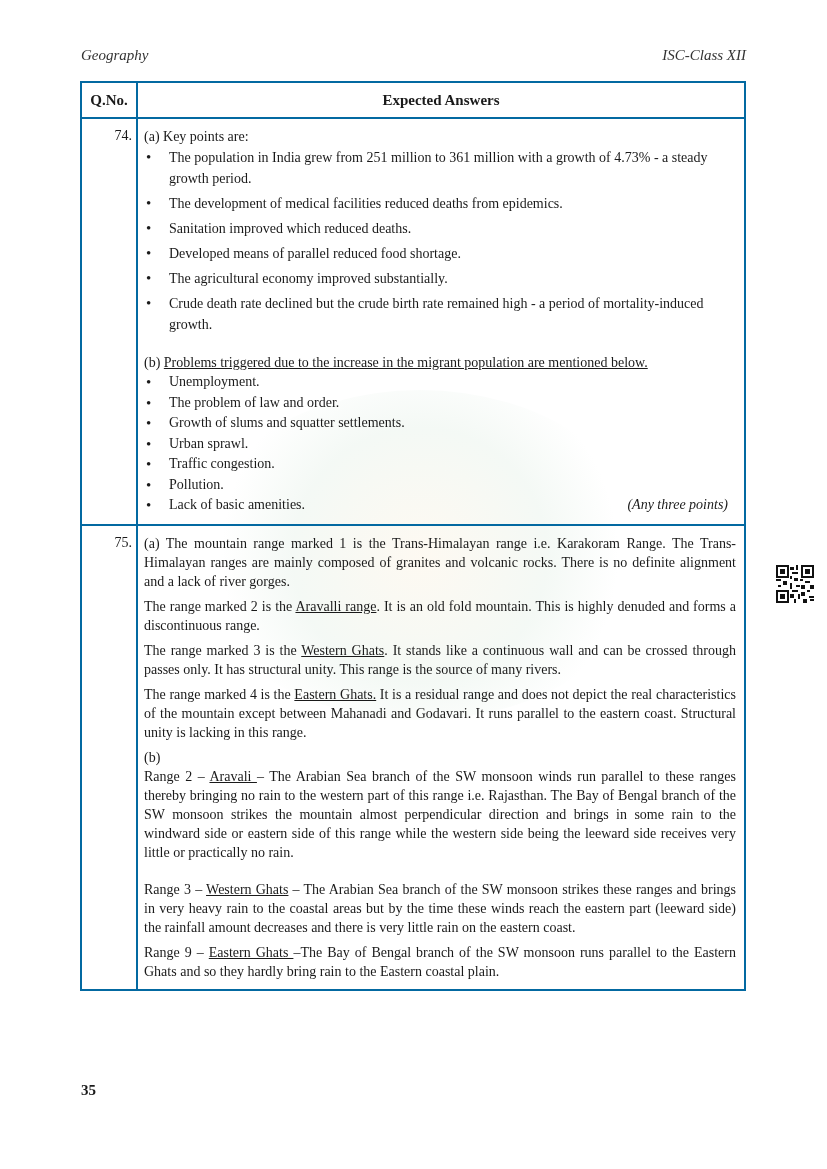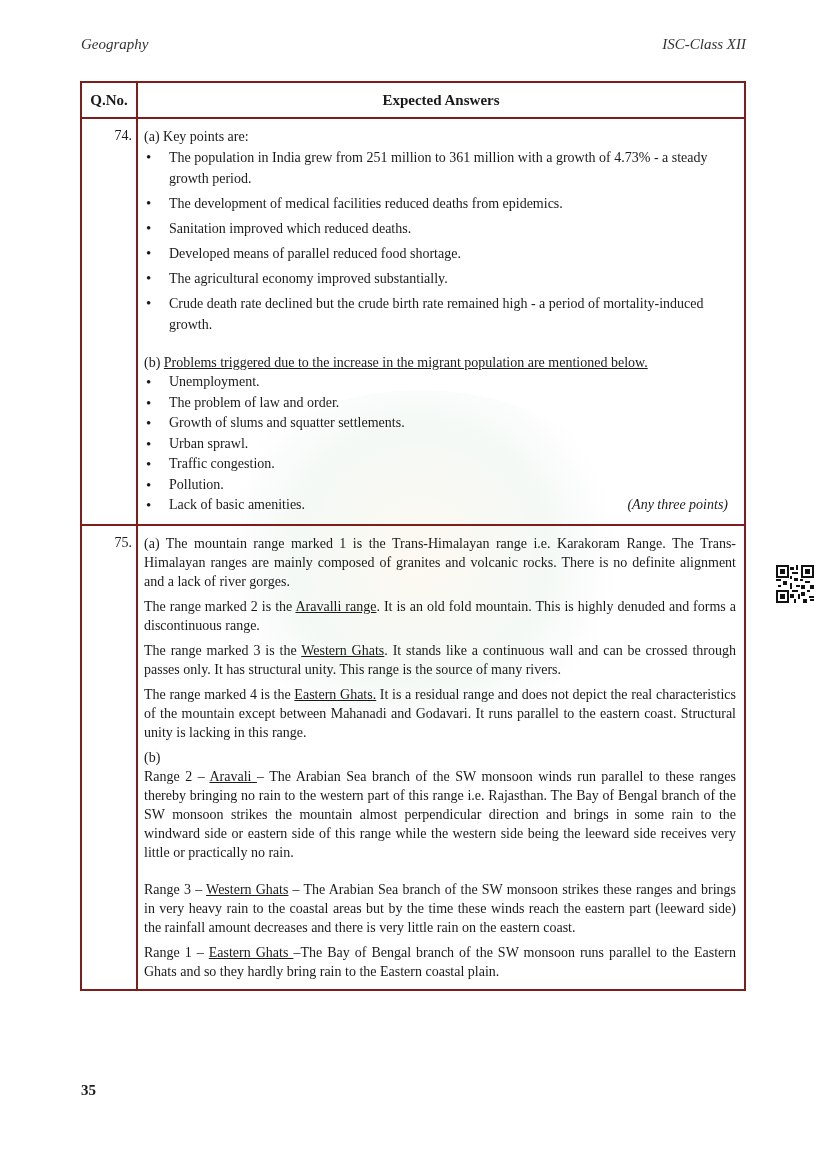--- a/index.html
+++ b/index.html
@@ -2,31 +2,31 @@
 <html><head>
 <meta charset="utf-8">
 <style>
   html, body { margin: 0; padding: 0; background: #ffffff; }
   body {
     width: 827px; height: 1169px; position: relative; overflow: hidden;
     font-family: "Liberation Serif", "DejaVu Serif", serif;
     color: #1a1a1a;
   }
   .running-head {
-    position: absolute; top: 36px; left: 81px; right: 81px;
+    position: absolute; top: 47px; left: 81px; right: 81px;
     display: flex; justify-content: space-between;
     font-style: italic; font-size: 15px; color: #333;
   }
   .answer-table {
     position: absolute; top: 81px; left: 80px; width: 666px;
     border-collapse: collapse;
     border: 2px solid #3d6b98;
   }
   .answer-table td, .answer-table th {
-    border: 2px solid #7f1d1d;
+    border: 2px solid #0369a1;
     vertical-align: top;
   }
   .answer-table th {
     height: 34px; font-size: 15px; font-weight: bold; text-align: center;
     vertical-align: middle; padding: 0;
   }
   .qno-col { width: 54px; }
   .qno {
     text-align: right; padding: 9px 4px 0 16px; font-size: 14px;
   }
@@ -111,21 +111,21 @@
     <tr>
       <td class="qno">75.</td>
       <td class="ans">
         <p>(a) The mountain range marked 1 is the Trans-Himalayan range i.e. Karakoram Range. The Trans-Himalayan ranges are mainly composed of granites and volcanic rocks. There is no definite alignment and a lack of river gorges.</p>
         <p><span>The range marked 2 is the </span><span class="u">Aravalli range</span><span>. It is an old fold mountain. This is highly denuded and forms a discontinuous range.</span></p>
         <p><span>The range marked 3 is the </span><span class="u">Western Ghats</span><span>. It stands like a continuous wall and can be crossed through passes only. It has structural unity. This range is the source of many rivers.</span></p>
         <p><span>The range marked 4 is the </span><span class="u">Eastern Ghats.</span><span> It is a residual range and does not depict the real characteristics of the mountain except between Mahanadi and Godavari. It runs parallel to the eastern coast. Structural unity is lacking in this range.</span></p>
         <div>(b)</div>
         <p style="margin-bottom:18px;"><span>Range 2 – </span><span class="u">Aravali </span><span>– The Arabian Sea branch of the SW monsoon winds run parallel to these ranges thereby bringing no rain to the western part of this range i.e. Rajasthan. The Bay of Bengal branch of the SW monsoon strikes the mountain almost perpendicular direction and brings in some rain to the windward side or eastern side of this range while the western side being the leeward side receives very little or practically no rain.</span></p>
         <p><span>Range 3 – </span><span class="u">Western Ghats</span><span> – The Arabian Sea branch of the SW monsoon strikes these ranges and brings in very heavy rain to the coastal areas but by the time these winds reach the eastern part (leeward side) the rainfall amount decreases and there is very little rain on the eastern coast.</span></p>
-        <p style="margin-bottom:0;"><span>Range 1 – </span><span class="u">Eastern Ghats </span><span>–The Bay of Bengal branch of the SW monsoon runs parallel to the Eastern Ghats and so they hardly bring rain to the Eastern coastal plain.</span></p>
+        <p style="margin-bottom:0;"><span>Range 9 – </span><span class="u">Eastern Ghats </span><span>–The Bay of Bengal branch of the SW monsoon runs parallel to the Eastern Ghats and so they hardly bring rain to the Eastern coastal plain.</span></p>
       </td>
     </tr>
   </tbody>
 </table>
 
 <svg class="qr" viewBox="0 0 21 21" shape-rendering="crispEdges">
   <rect x="0" y="0" width="21" height="21" fill="#fff"></rect>
   <g fill="#111">
     <rect x="0" y="0" width="7" height="1"></rect>
       <rect x="0" y="6" width="7" height="1"></rect>

